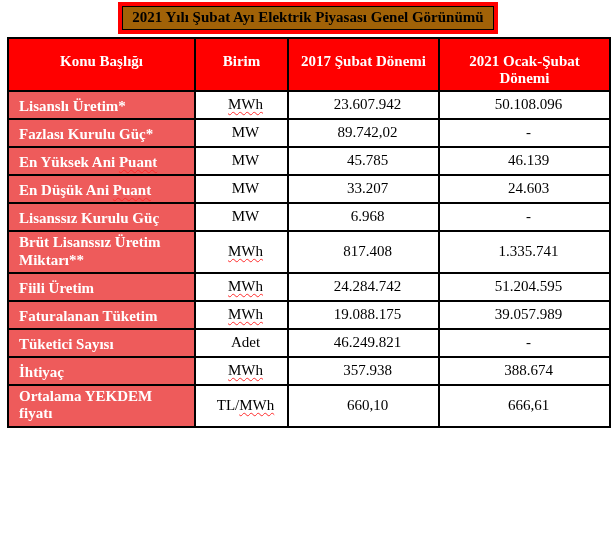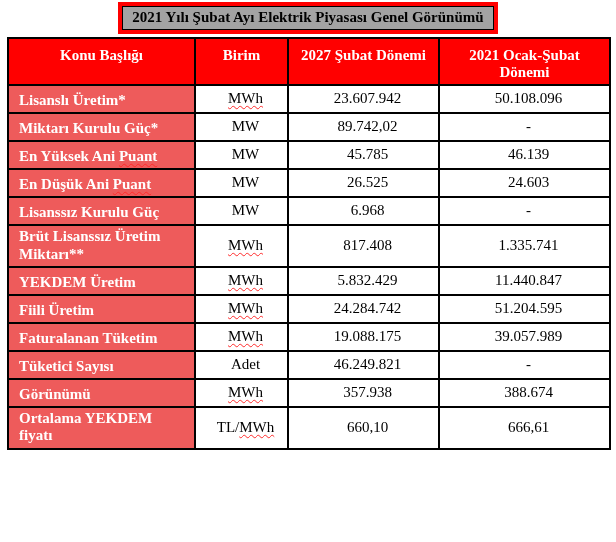--- a/index.html
+++ b/index.html
@@ -9,21 +9,21 @@
     overflow: hidden;
     font-family: "Liberation Serif", "DejaVu Serif", serif;
   }
   .title-outer {
     width: fit-content;
     margin: 2px auto 3px auto;
     border: 4px solid var(--header-bg, #f00);
   }
   .title-inner {
     border: 1px solid #000;
-    background: #a3a3a3;
+    background: #a16207;
     color: #000;
     font-weight: bold;
     font-size: 15px;
     padding: 1px 9px 2px 9px;
     white-space: nowrap;
     line-height: 1.25;
   }
   table.grid {
     border-collapse: collapse;
     table-layout: fixed;
@@ -34,21 +34,21 @@
     border: 2px solid var(--grid-border, #000);
     overflow: hidden;
   }
   table.grid th {
     background: var(--header-bg, #f00);
     color: var(--header-text, #fff);
     font-weight: bold;
     font-size: 15px;
     text-align: center;
     vertical-align: top;
-    padding: 8px 2px 2px 2px;
+    padding: 14px 2px 2px 2px;
     height: 32px;
     line-height: 1.18;
     white-space: pre-line;
   }
   table.grid td {
     font-size: 15px;
     line-height: 1.16;
     height: 21px;
     padding-left: 10px;
   }
@@ -90,89 +90,83 @@
     <colgroup>
       <col style="width:187px">
       <col style="width:93px">
       <col style="width:151px">
       <col style="width:171px">
     </colgroup>
     <thead>
       <tr>
         <th>Konu Başlığı</th>
         <th>Birim</th>
-        <th>2027 Şubat Dönemi</th>
+        <th>2017 Şubat Dönemi</th>
         <th>2021 Ocak-Şubat
 Dönemi</th>
       </tr>
     </thead>
     <tbody>
         <tr>
           <td class="c-label"><span>Lisanslı Üretim*</span></td>
           <td class="c-unit"><span class="squig">MWh</span></td>
           <td class="c-feb"><span>23.607.942</span></td>
           <td class="c-jan"><span>50.108.096</span></td>
         </tr>
         <tr>
-          <td class="c-label"><span>Miktarı Kurulu Güç*</span></td>
+          <td class="c-label"><span>Fazlası Kurulu Güç*</span></td>
           <td class="c-unit"><span>MW</span></td>
           <td class="c-feb"><span>89.742,02</span></td>
           <td class="c-jan"><span>-</span></td>
         </tr>
         <tr>
           <td class="c-label"><span>En Yüksek Ani </span><span class="squig">Puant</span></td>
           <td class="c-unit"><span>MW</span></td>
           <td class="c-feb"><span>45.785</span></td>
           <td class="c-jan"><span>46.139</span></td>
         </tr>
         <tr>
           <td class="c-label"><span>En Düşük Ani </span><span class="squig">Puant</span></td>
           <td class="c-unit"><span>MW</span></td>
-          <td class="c-feb"><span>26.525</span></td>
+          <td class="c-feb"><span>33.207</span></td>
           <td class="c-jan"><span>24.603</span></td>
         </tr>
         <tr>
           <td class="c-label"><span>Lisanssız Kurulu Güç</span></td>
           <td class="c-unit"><span>MW</span></td>
           <td class="c-feb"><span>6.968</span></td>
           <td class="c-jan"><span>-</span></td>
         </tr>
         <tr>
           <td class="c-label"><span>Brüt Lisanssız Üretim
 Miktarı**</span></td>
           <td class="c-unit"><span class="squig">MWh</span></td>
           <td class="c-feb"><span>817.408</span></td>
           <td class="c-jan"><span>1.335.741</span></td>
-        </tr>
-        <tr>
-          <td class="c-label"><span>YEKDEM Üretim</span></td>
-          <td class="c-unit"><span class="squig">MWh</span></td>
-          <td class="c-feb"><span>5.832.429</span></td>
-          <td class="c-jan"><span>11.440.847</span></td>
         </tr>
         <tr>
           <td class="c-label"><span>Fiili Üretim</span></td>
           <td class="c-unit"><span class="squig">MWh</span></td>
           <td class="c-feb"><span>24.284.742</span></td>
           <td class="c-jan"><span>51.204.595</span></td>
         </tr>
         <tr>
           <td class="c-label"><span>Faturalanan Tüketim</span></td>
           <td class="c-unit"><span class="squig">MWh</span></td>
           <td class="c-feb"><span>19.088.175</span></td>
           <td class="c-jan"><span>39.057.989</span></td>
         </tr>
         <tr>
           <td class="c-label"><span>Tüketici Sayısı</span></td>
           <td class="c-unit"><span>Adet</span></td>
           <td class="c-feb"><span>46.249.821</span></td>
           <td class="c-jan"><span>-</span></td>
         </tr>
         <tr>
-          <td class="c-label"><span>Görünümü</span></td>
+          <td class="c-label"><span>İhtiyaç</span></td>
           <td class="c-unit"><span class="squig">MWh</span></td>
           <td class="c-feb"><span>357.938</span></td>
           <td class="c-jan"><span>388.674</span></td>
         </tr>
         <tr>
           <td class="c-label"><span>Ortalama YEKDEM
 fiyatı</span></td>
           <td class="c-unit"><span>TL/</span><span class="squig">MWh</span></td>
           <td class="c-feb"><span>660,10</span></td>
           <td class="c-jan"><span>666,61</span></td>

